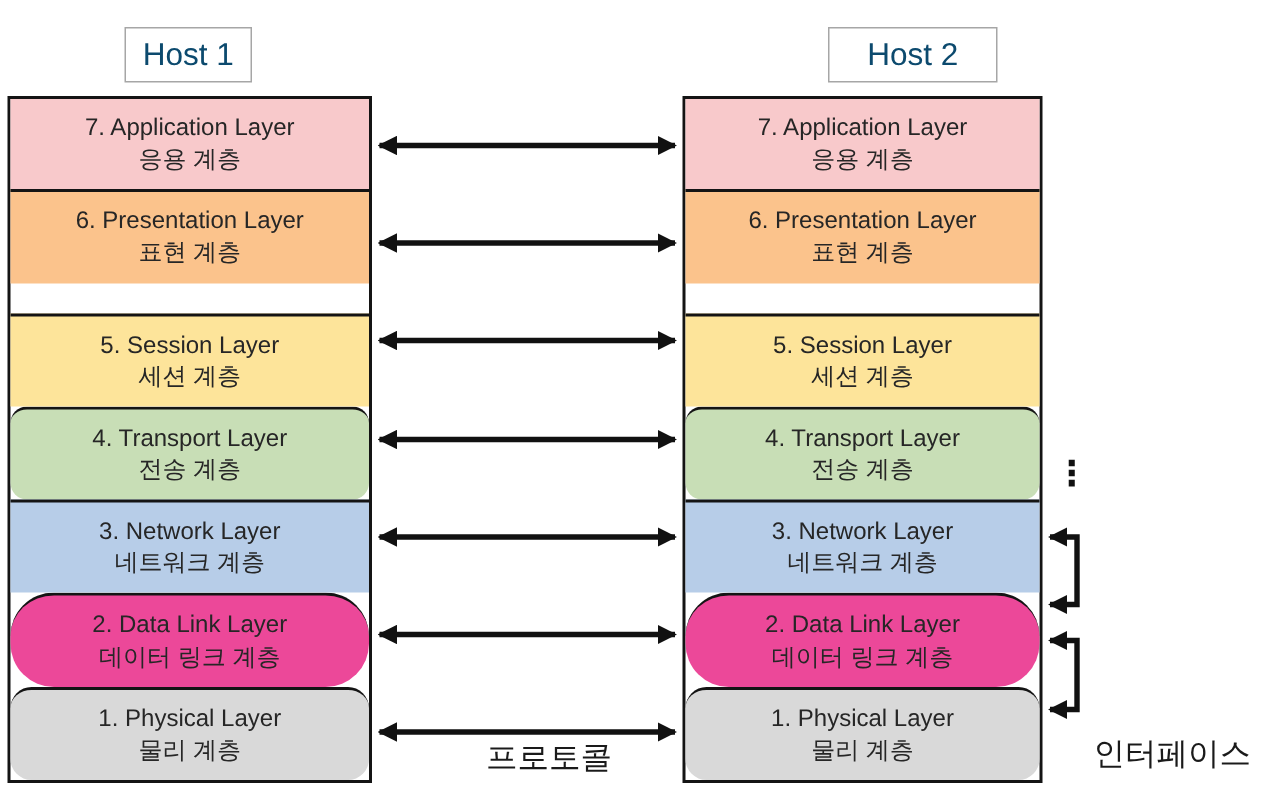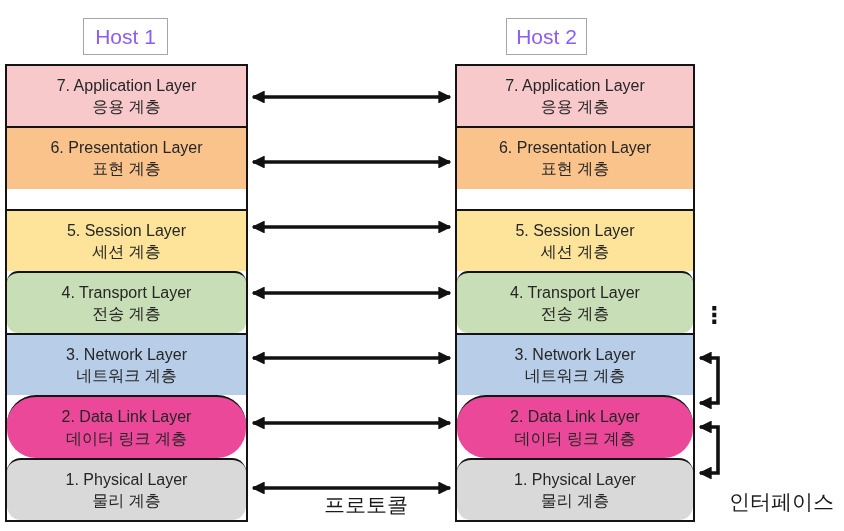--- a/index.html
+++ b/index.html
@@ -4,24 +4,24 @@
 <style>
   html,body { margin:0; padding:0; background:#fff; }
   .canvas {
     position:relative; width:844px; height:531px; background:#ffffff;
     font-family:"Liberation Sans","DejaVu Sans",sans-serif; overflow:hidden;
   }
   .host-label {
     position:absolute; top:18px; height:37px; box-sizing:border-box;
     border:1px solid #a6a6a6; background:#ffffff;
     display:flex; align-items:center; justify-content:center;
-    font-size:21px; color:#8b5cf6;
+    font-size:21px; color:#0c4a6e;
   }
   #host1-label { left:83px; width:85px; }
-  #host2-label { left:506px; width:81px; }
+  #host2-label { left:552px; width:113px; }
 
   .stack {
     position:absolute; top:64px; height:458px; box-sizing:border-box;
     border:2px solid #141414; display:flex; flex-direction:column;
   }
   .stack-left  { left:5px;   width:243px; }
   .stack-right { left:455px; width:240px; }
 
   .layer {
     flex:1; box-sizing:border-box; border-top:2px solid #141414;

